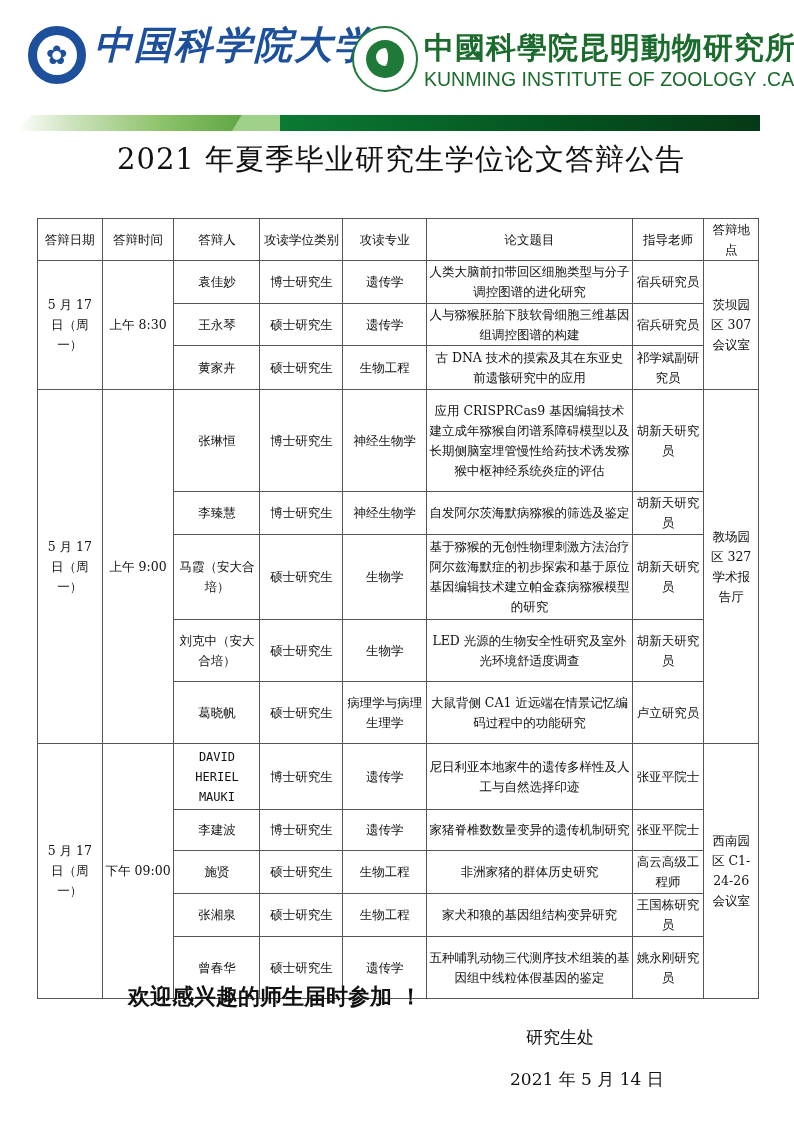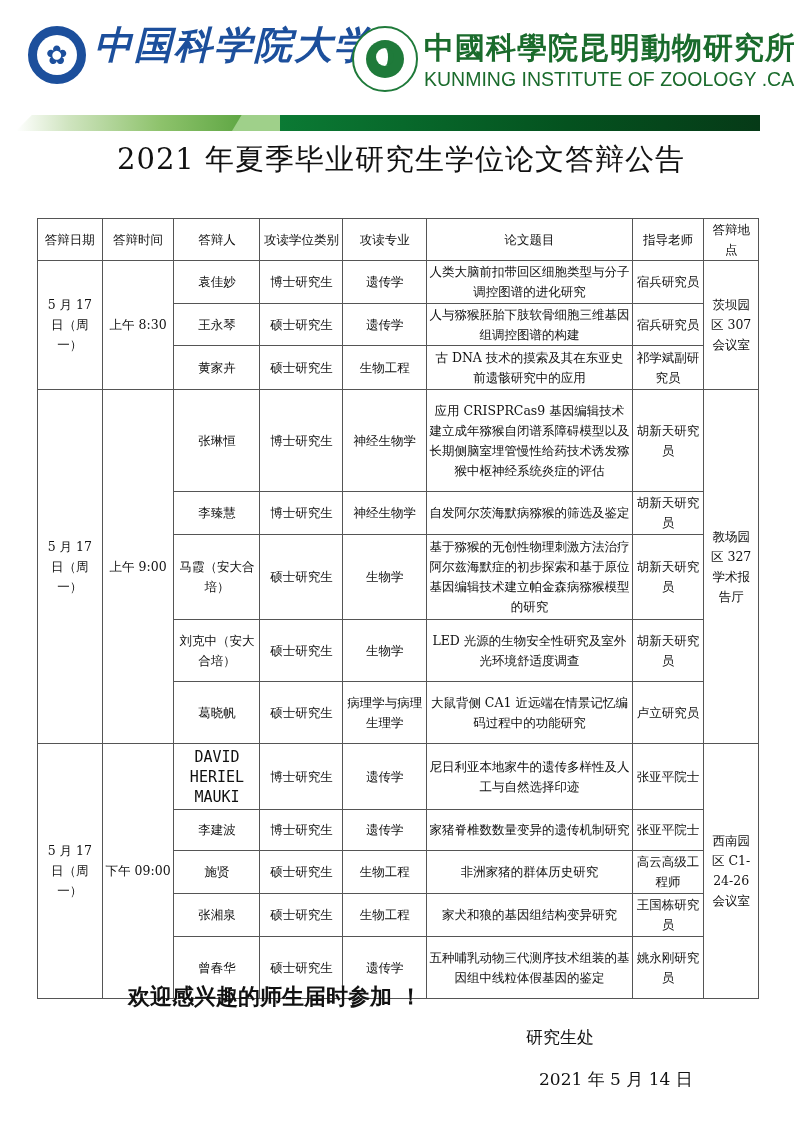--- a/index.html
+++ b/index.html
@@ -47,26 +47,26 @@
 
   
   table.schedule { position:absolute; left:37px; top:183px; border-collapse:collapse; table-layout:fixed;
                    width:722px; font-size:12.5px; line-height:20px;margin-top:35px; }
   table.schedule td, table.schedule th { border:1px solid #555; text-align:center; vertical-align:middle;
                    padding:0 2px; font-weight:normal; }
   table.schedule th { height:41px; }
   .c-date { width:64px; } .c-time { width:71px; } .c-name { width:85px; } .c-deg { width:82px; }
   .c-maj { width:83px; } .c-title { width:203px; } .c-adv { width:71px; } .c-loc { width:54px; }
   td.thesis { padding:0 6px; }
-  td.mono { font-family:"DejaVu Sans Mono", monospace; font-size:15px; }
+  td.mono { font-family:"DejaVu Sans Mono", monospace; font-size:12px; }
 
   .closing { position:absolute; left:128px; top:982px; font-family:"DejaVu Serif", serif; font-weight:bold;
              font-size:22px; white-space:nowrap;text-align:center; }
   .dept { position:absolute; left:526px; top:1026px; font-size:17px; white-space:nowrap; }
-  .date { position:absolute; left:510px; top:1068px; font-size:17px; white-space:nowrap;margin-left:29px; }
+  .date { position:absolute; left:510px; top:1068px; font-size:17px; white-space:nowrap; }
 </style>
 </head>
 <body>
 
 <div class="logo-ucas">
   <div class="ucas-emblem">
     <div class="inner"></div>
     <div class="flower">✿</div>
   </div>
   <div class="ucas-cn">中国科学院大学</div>

